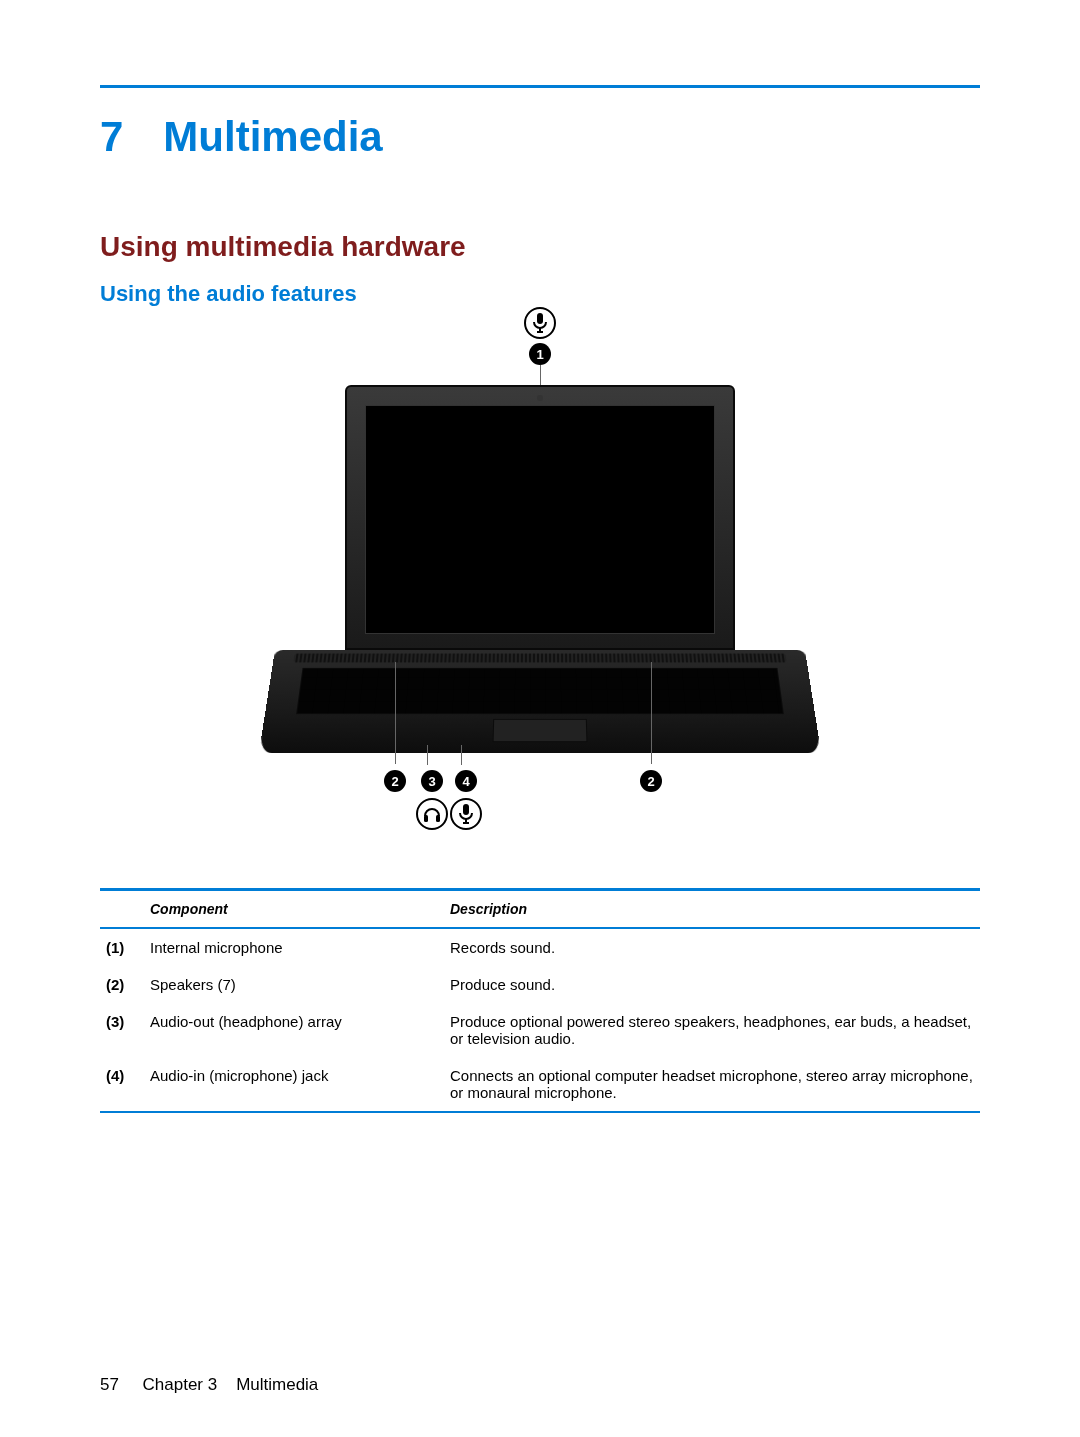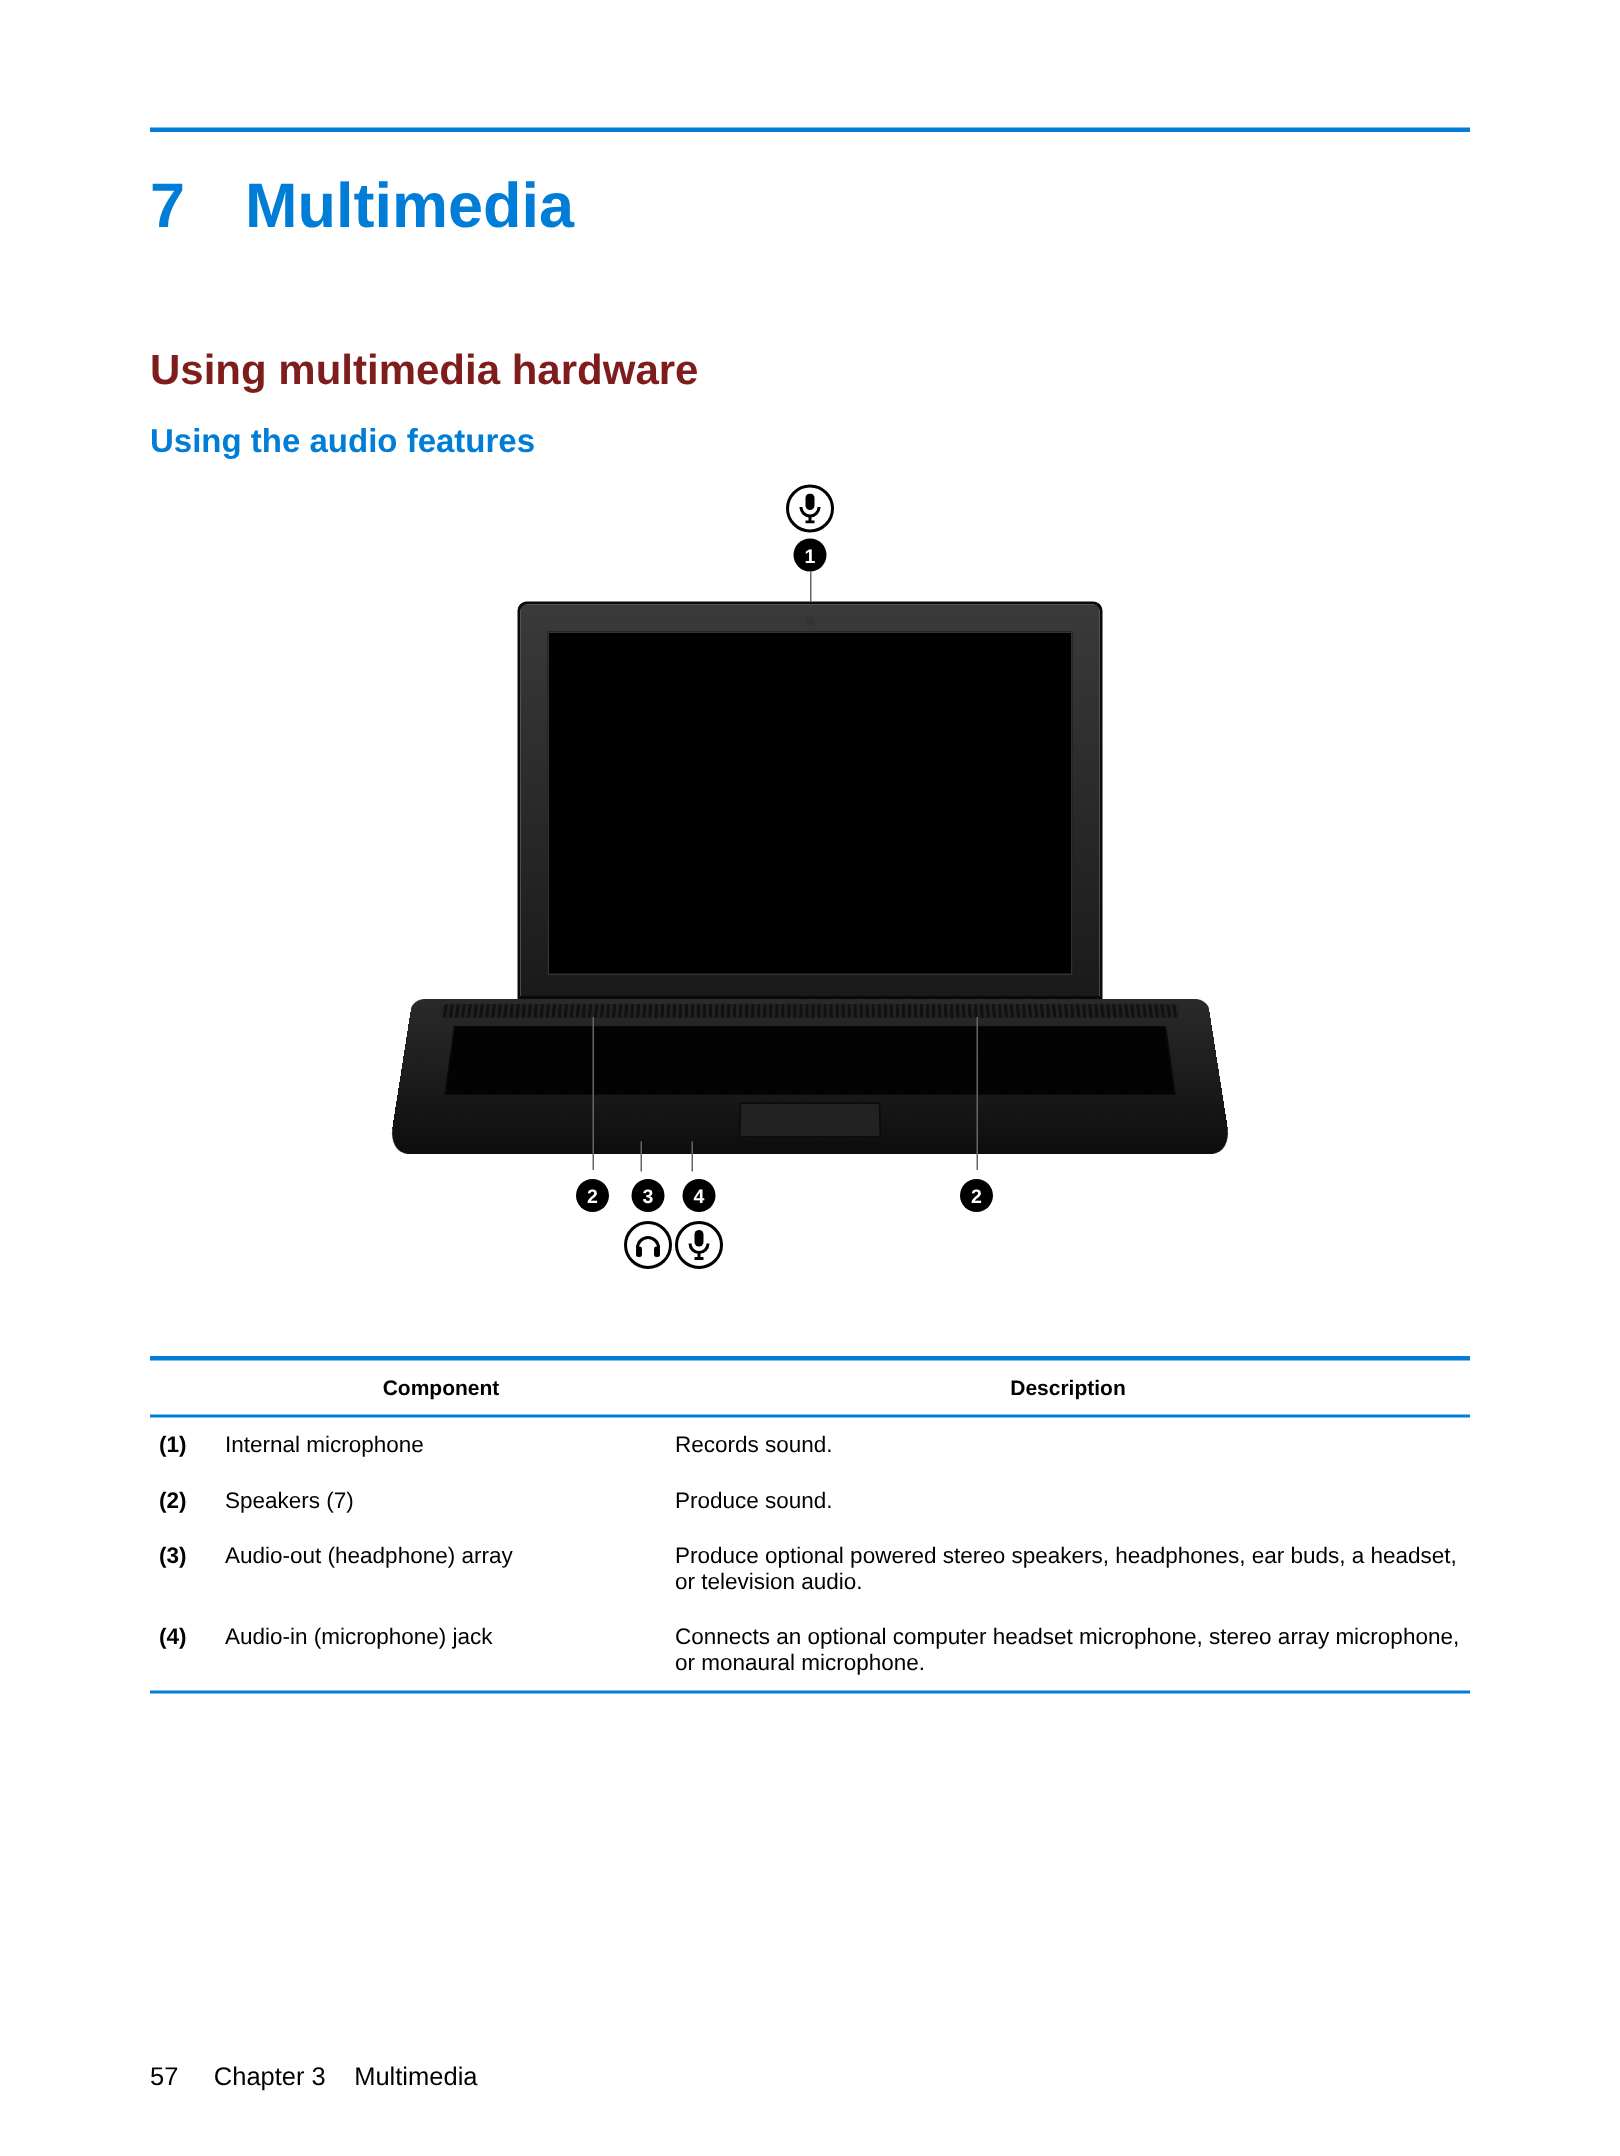--- a/index.html
+++ b/index.html
@@ -30,21 +30,20 @@
     h2.section-title {
       font-size: 28px;
       font-weight: bold;
       color: #7f1d1d;
       margin-bottom: 18px;
     }
     h3.subsection-title {
       font-size: 22px;
       font-weight: bold;
       color: #007dd6;
-      margin-bottom: 16px;
     }
     .intro-text {
       font-size: 17px;
       margin-left: 40px;
       margin-bottom: 20px;
     }
 
     
     .illustration {
       width: 540px;
@@ -165,24 +164,25 @@
     table.component-table {
       width: 100%;
       border-collapse: collapse;
       font-size: 15px;
     }
     table.component-table thead tr {
       border-top: 3px solid #007dd6;
       border-bottom: 2px solid #007dd6;
     }
     table.component-table th {
-      text-align: center;
+      text-align: left;
       font-weight: bold;
       padding: 10px 6px;
       font-size: 14px;
+      font-style: italic;
     }
     table.component-table tbody tr td {
       padding: 10px 6px;
       vertical-align: top;
       font-size: 15px;
     }
     table.component-table tbody {
       border-bottom: 2px solid #007dd6;
     }
     .col-num {

